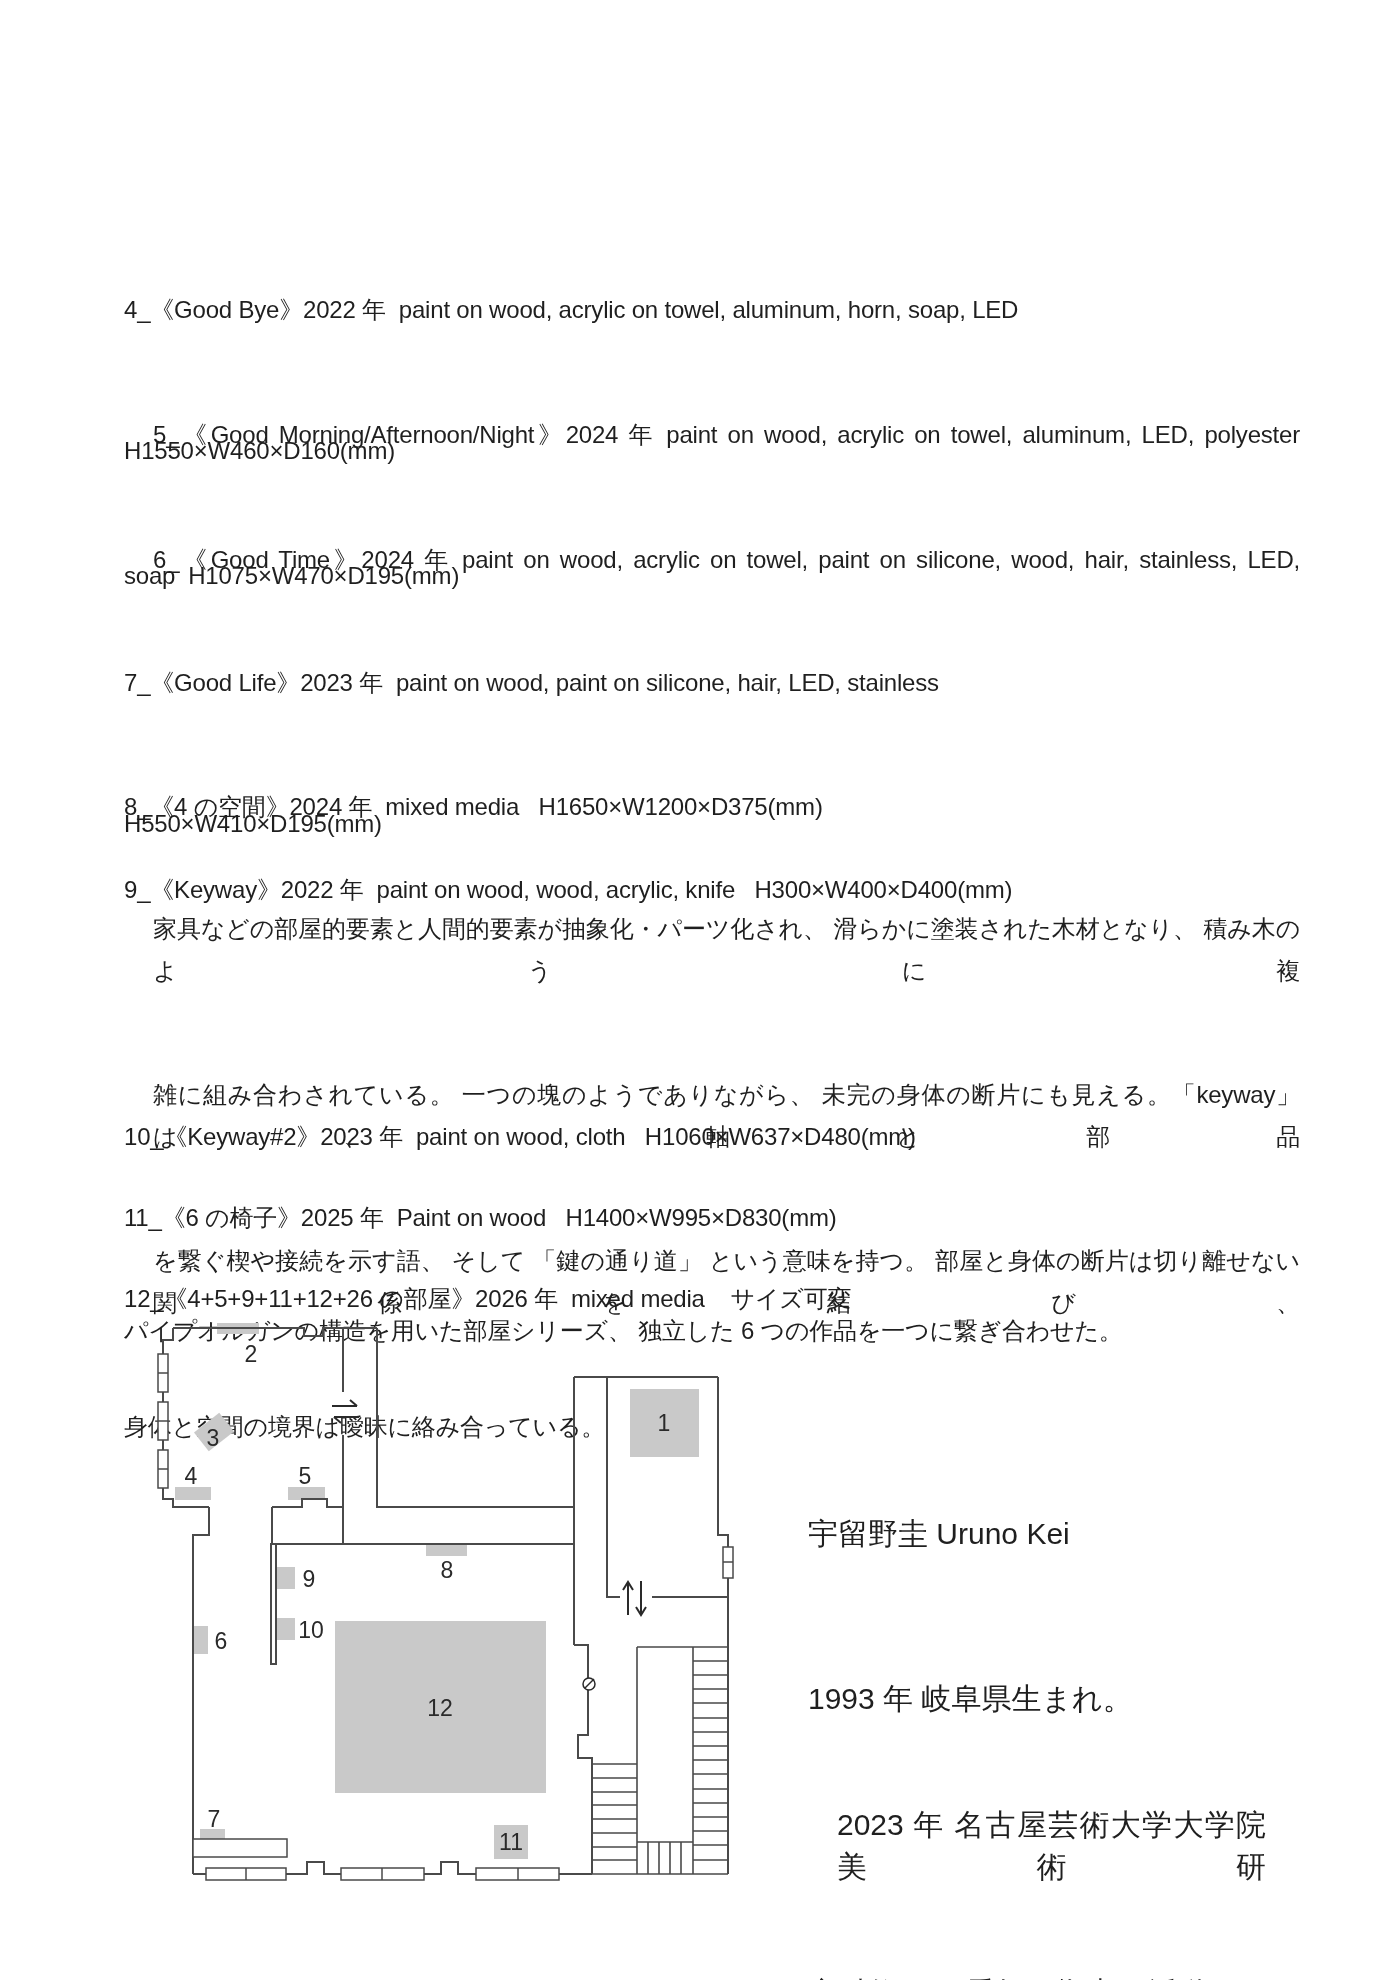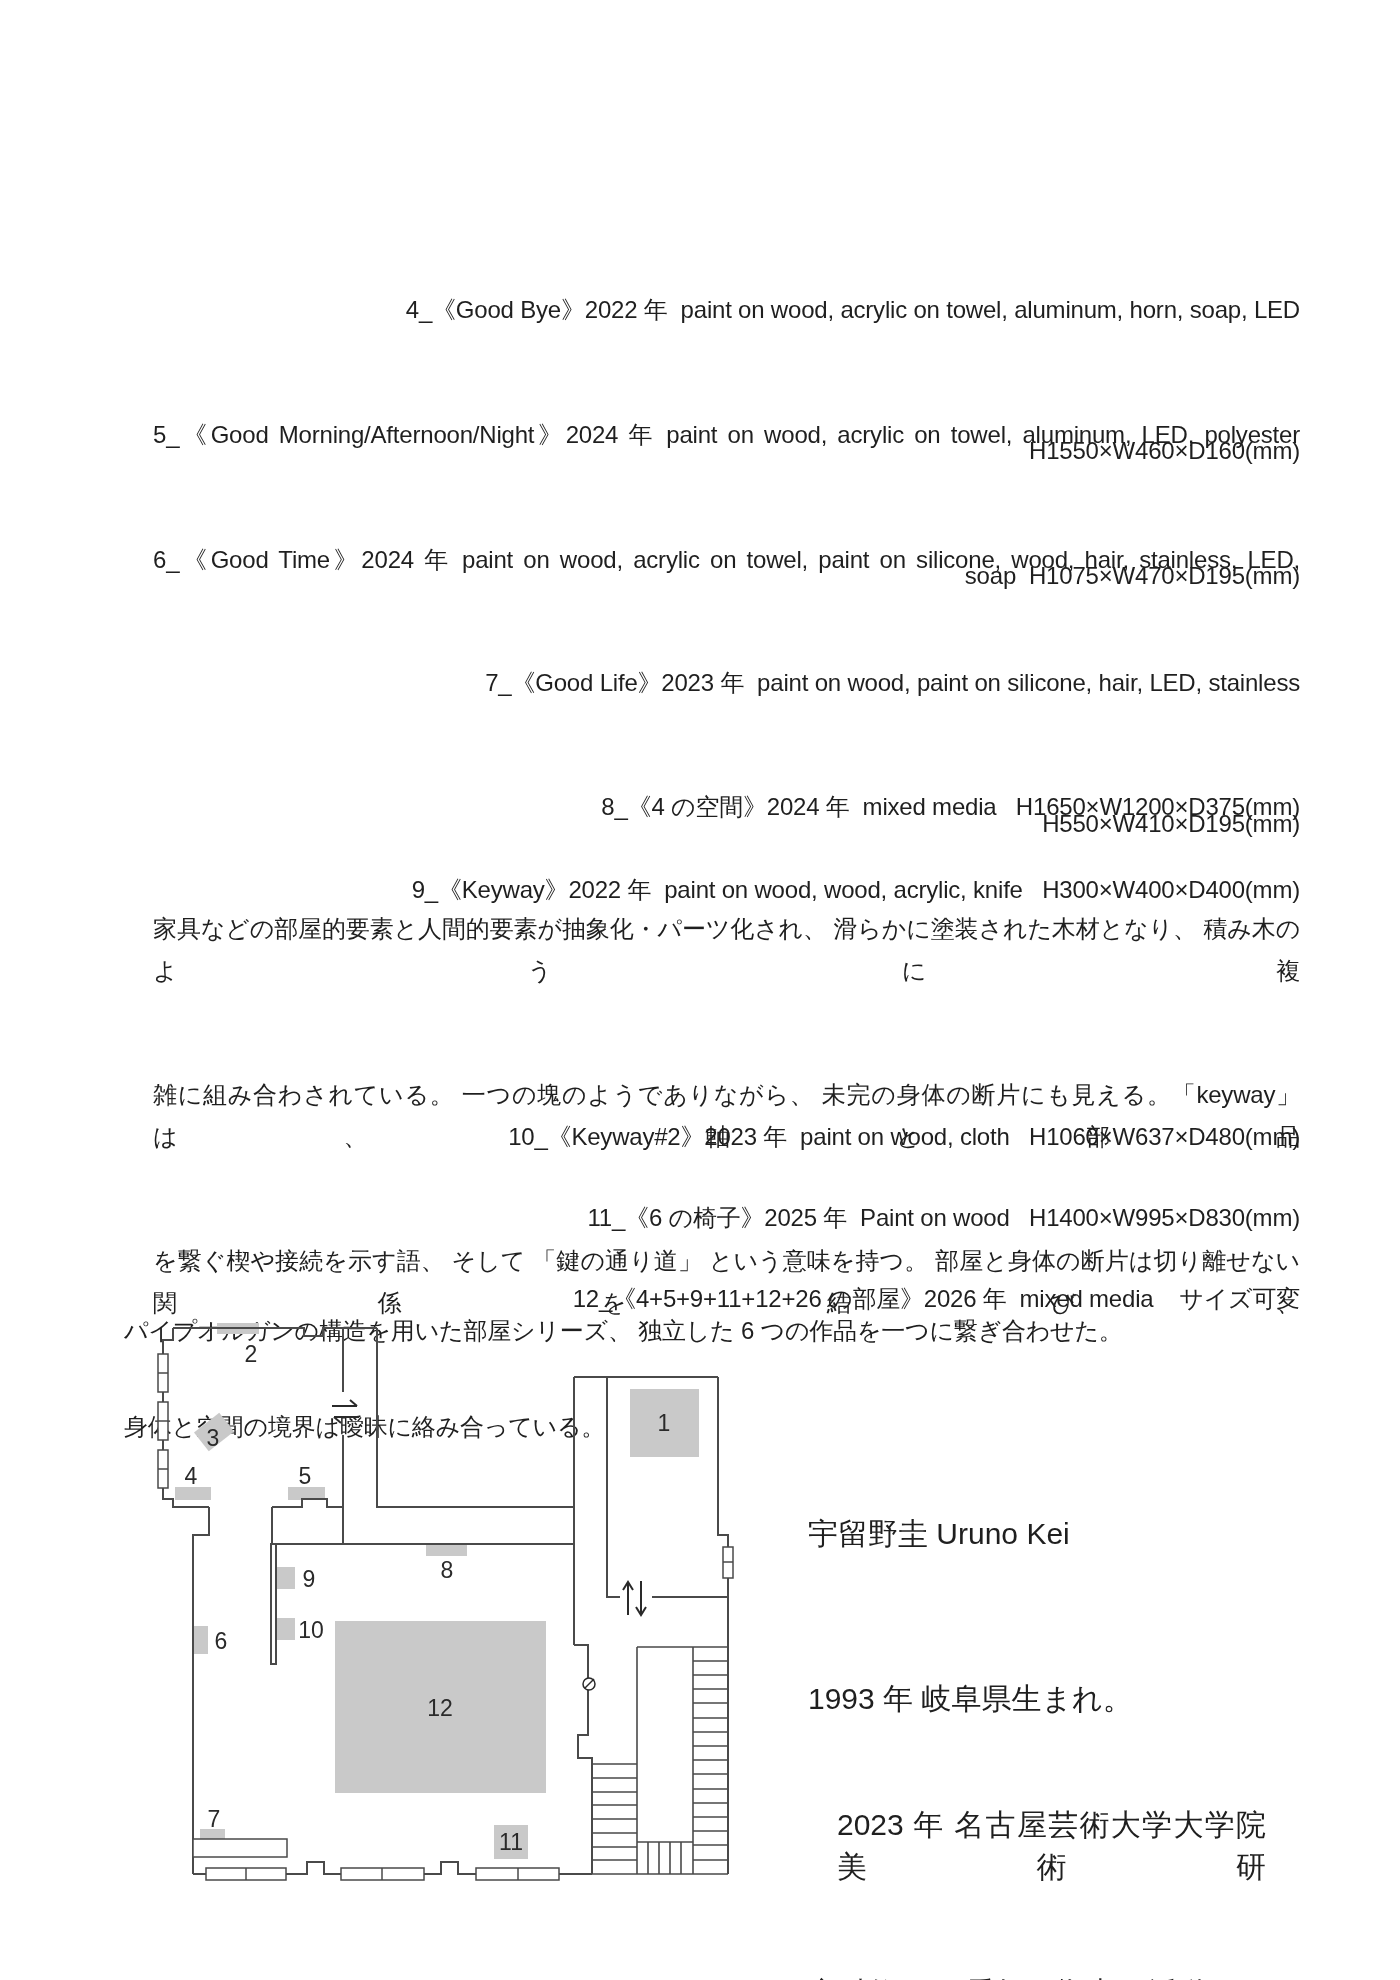--- a/index.html
+++ b/index.html
@@ -4,21 +4,21 @@
 <style>
   html,body{margin:0;padding:0;background:#e8e8e8;}
   .page{
     position:relative;width:1400px;height:1980px;background:#ffffff;
     font-family:"Liberation Sans","DejaVu Sans",sans-serif;color:#1f1f1f;overflow:hidden;
   }
   .entry{
     position:absolute;left:124px;width:1176px;font-size:24px;line-height:47px;
     letter-spacing:-0.2px;white-space:pre-wrap;
   }
-  .entry .line{min-height:47px;text-align:right;}
+  .entry .line{min-height:47px;}
   .desc{
     position:absolute;left:124px;width:1176px;font-size:24px;line-height:41.5px;
     letter-spacing:-0.2px;white-space:pre-wrap;
   }
   .full{text-align:justify;text-align-last:justify;white-space:normal;margin-left:29px;}
   .bio{
     position:absolute;left:808px;width:458px;font-size:30px;line-height:42px;
     letter-spacing:0;white-space:pre-wrap;
   }
   .plan{position:absolute;left:130px;top:1290px;width:620px;height:680px;}

